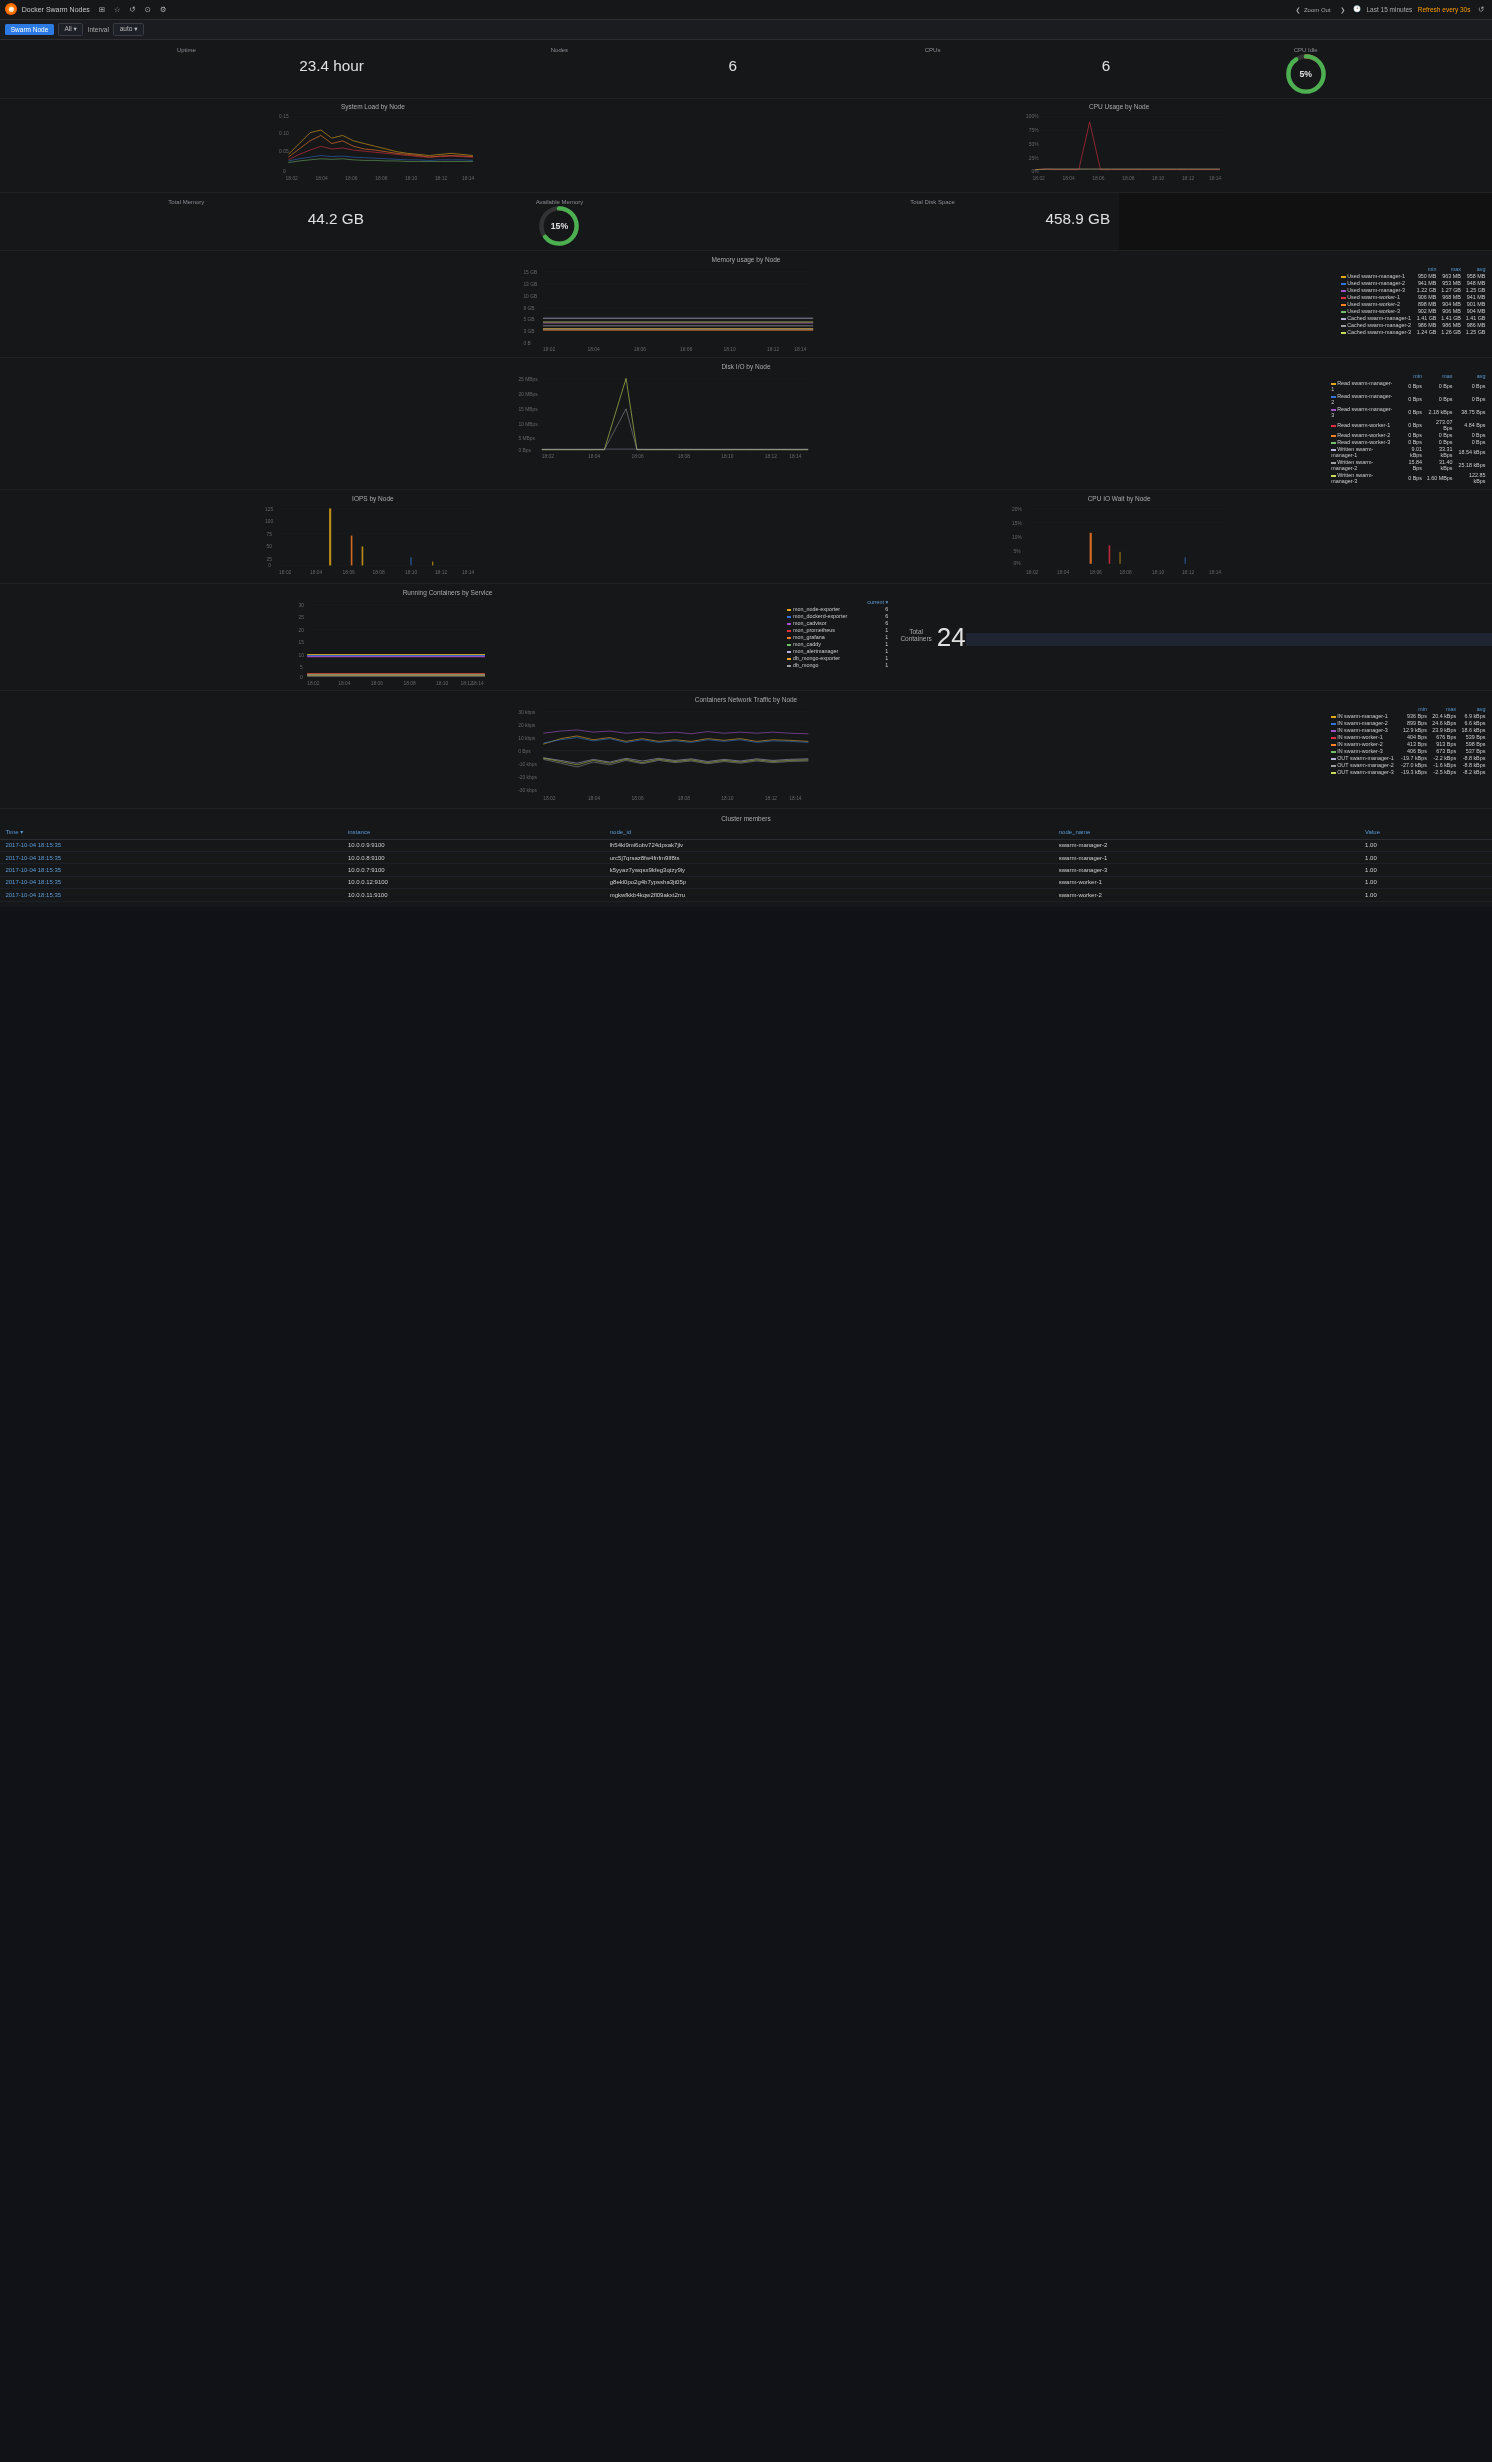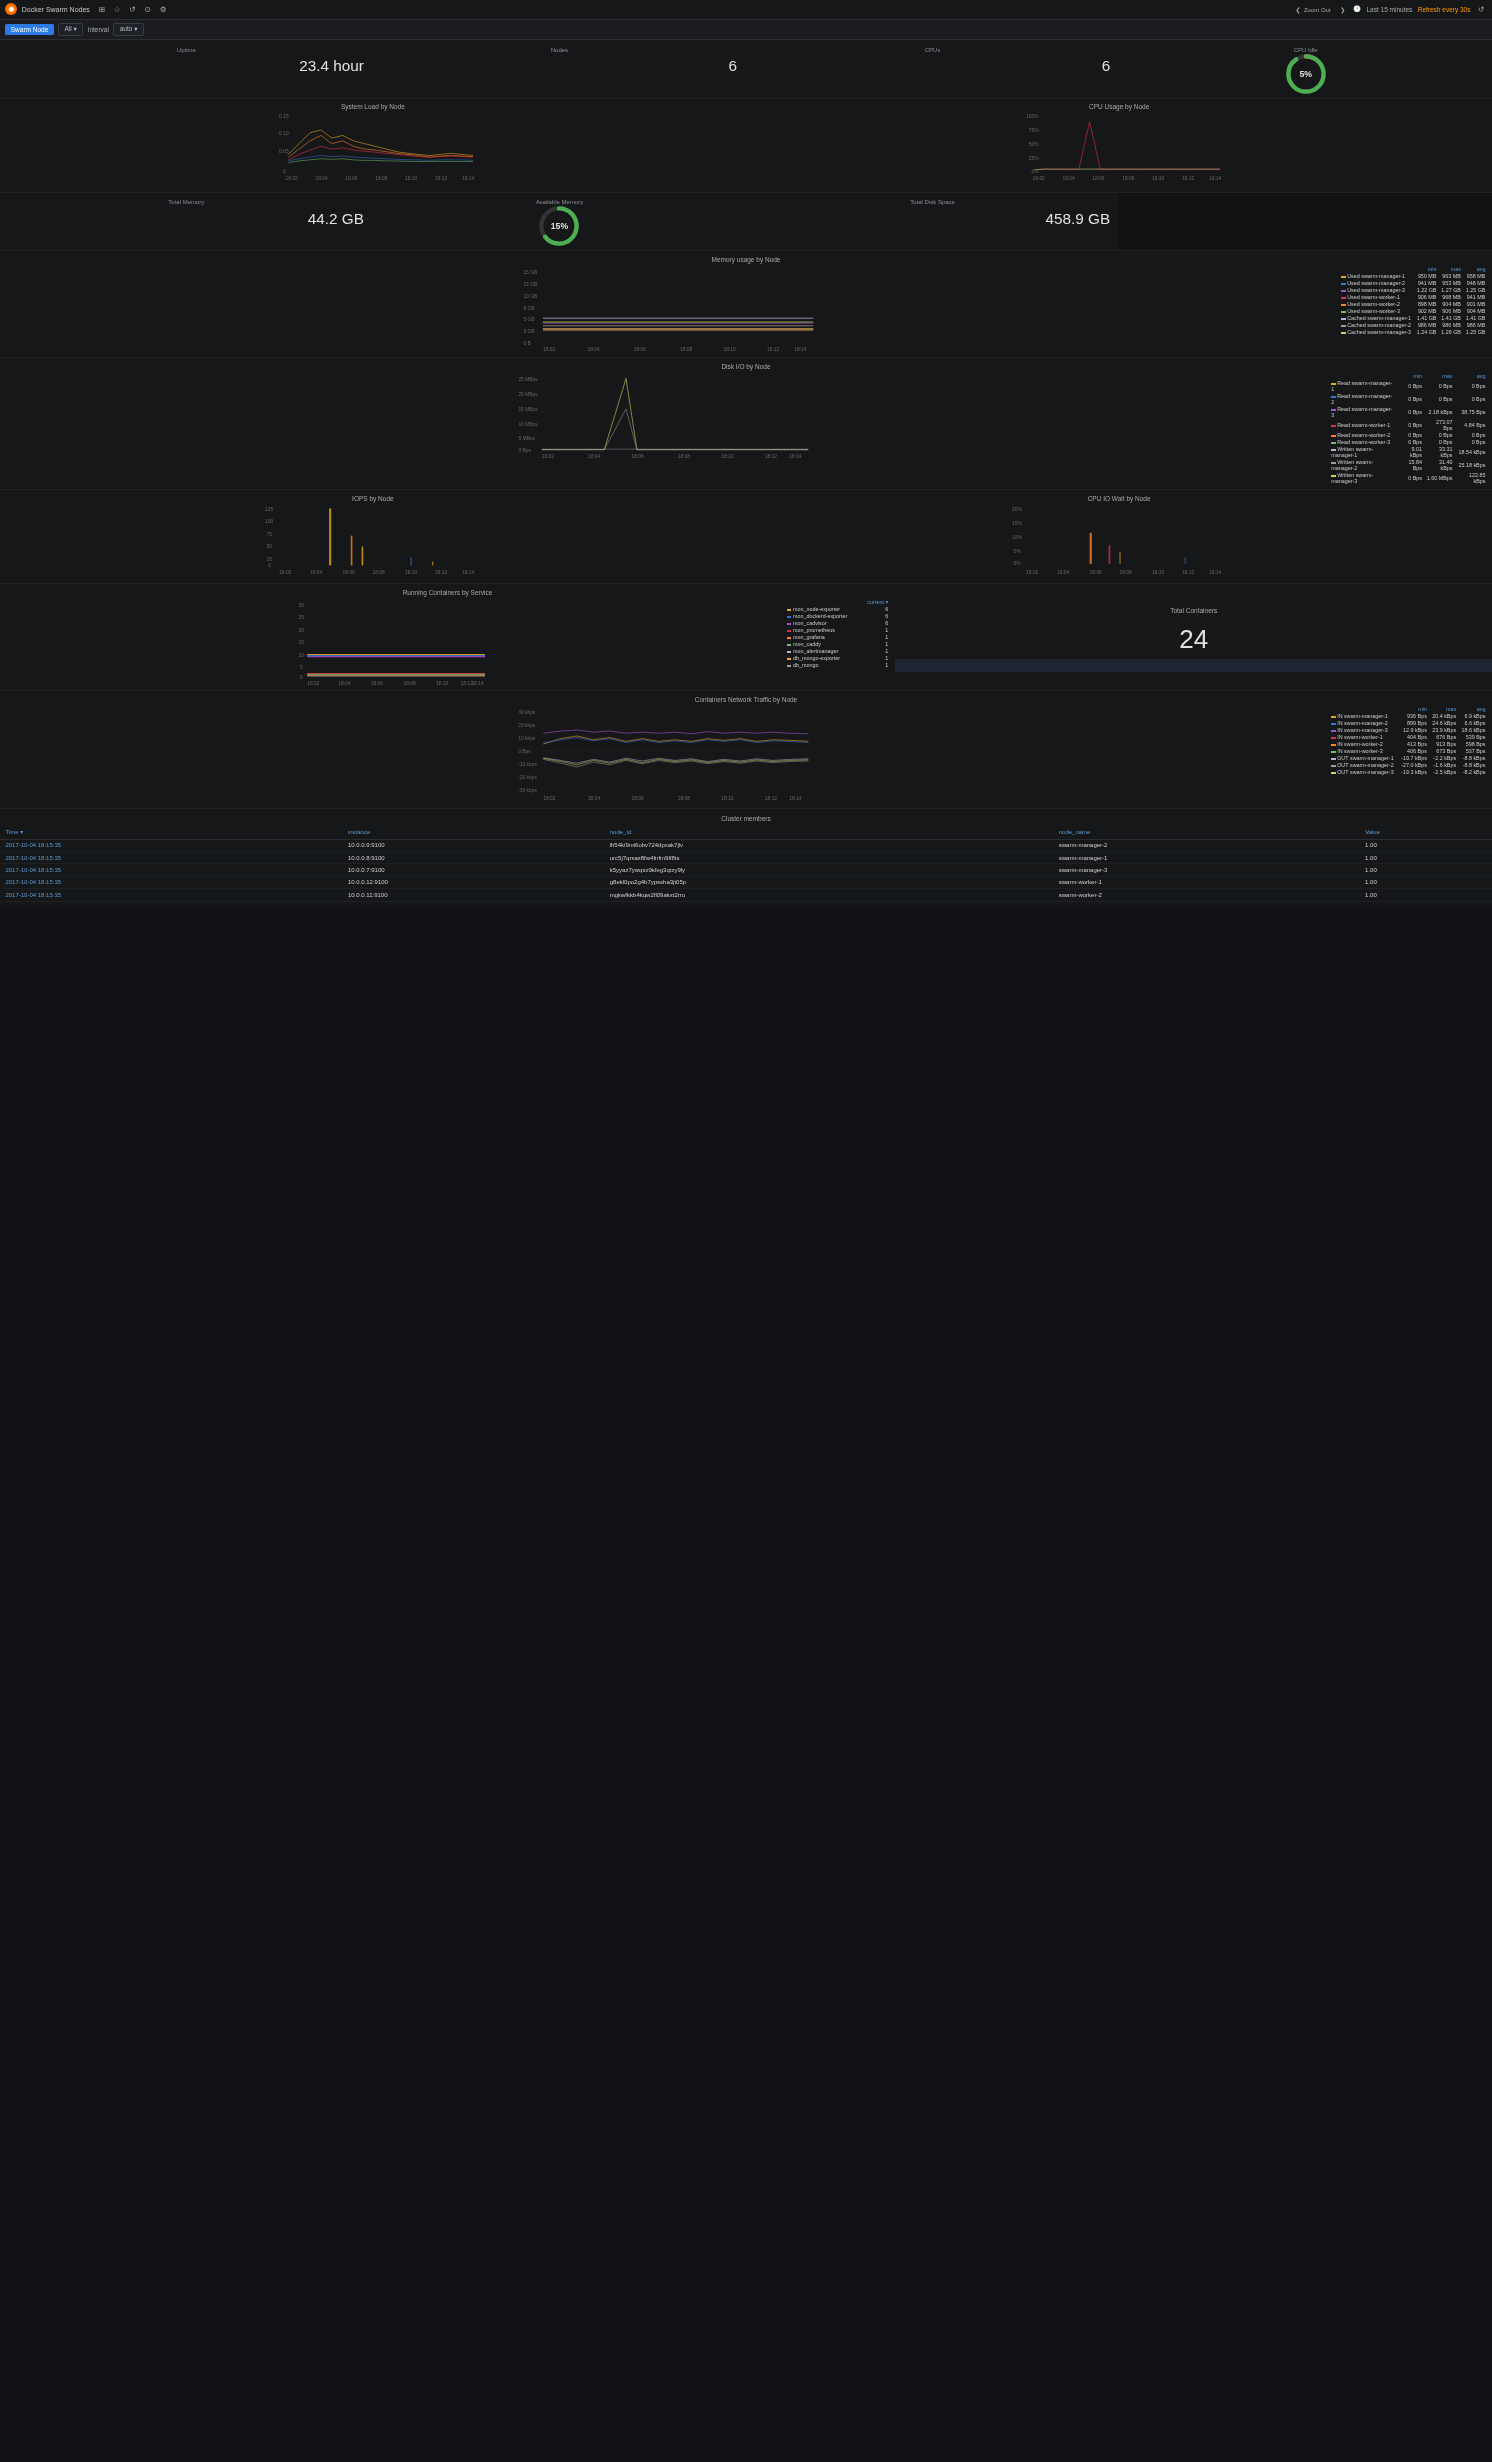--- a/index.html
+++ b/index.html
@@ -145,21 +145,21 @@
     
     .containers-row {
       display: grid; grid-template-columns: 3fr 2fr;
       gap: 0.5px; background: #111;
       border-bottom: 0.5px solid #222;
     }
 
     
     .big-number-panel {
       background: #161719;
-      display: flex; flex-direction: column; align-items: center; justify-content: center;
+      display: flex; align-items: center; justify-content: center;
     }
     .big-number {
       font-size: 26px; font-weight: 300; color: #e0e0e0;
     }
     .mini-bar {
       background: #1f2433; height: 13px; width: 100%; margin-top: 4.4px;
     }
 
     
     .cluster-section {

